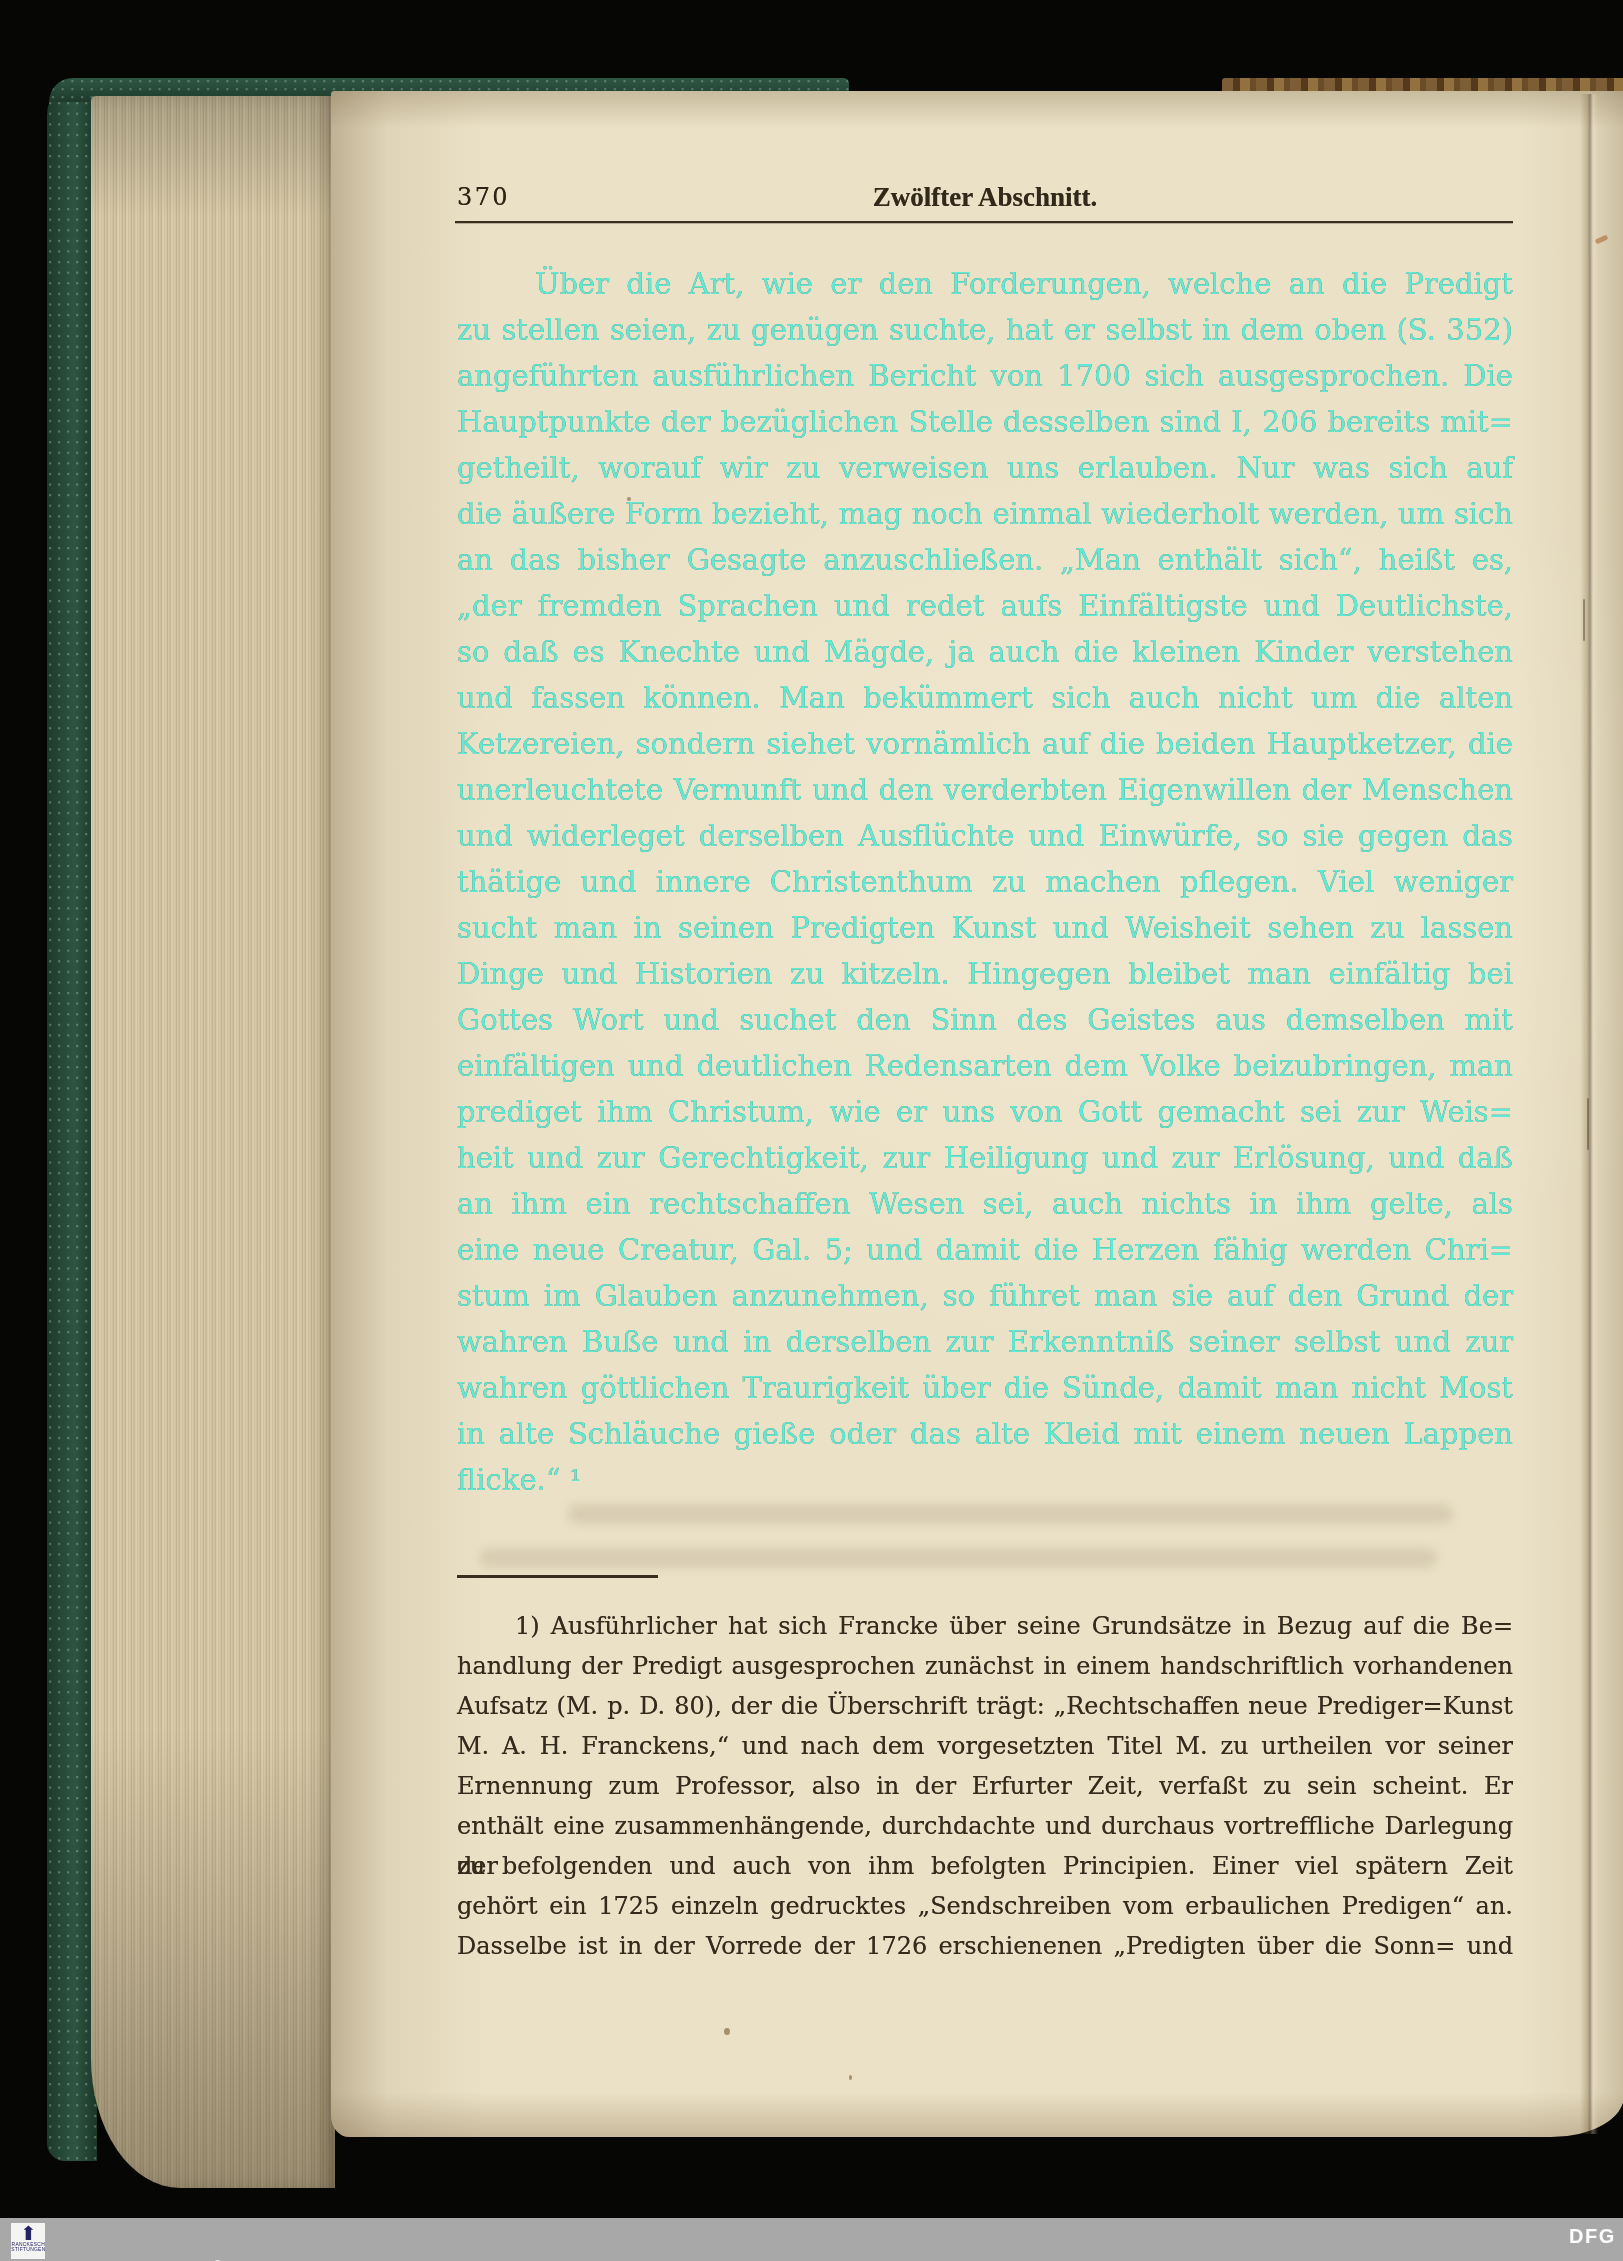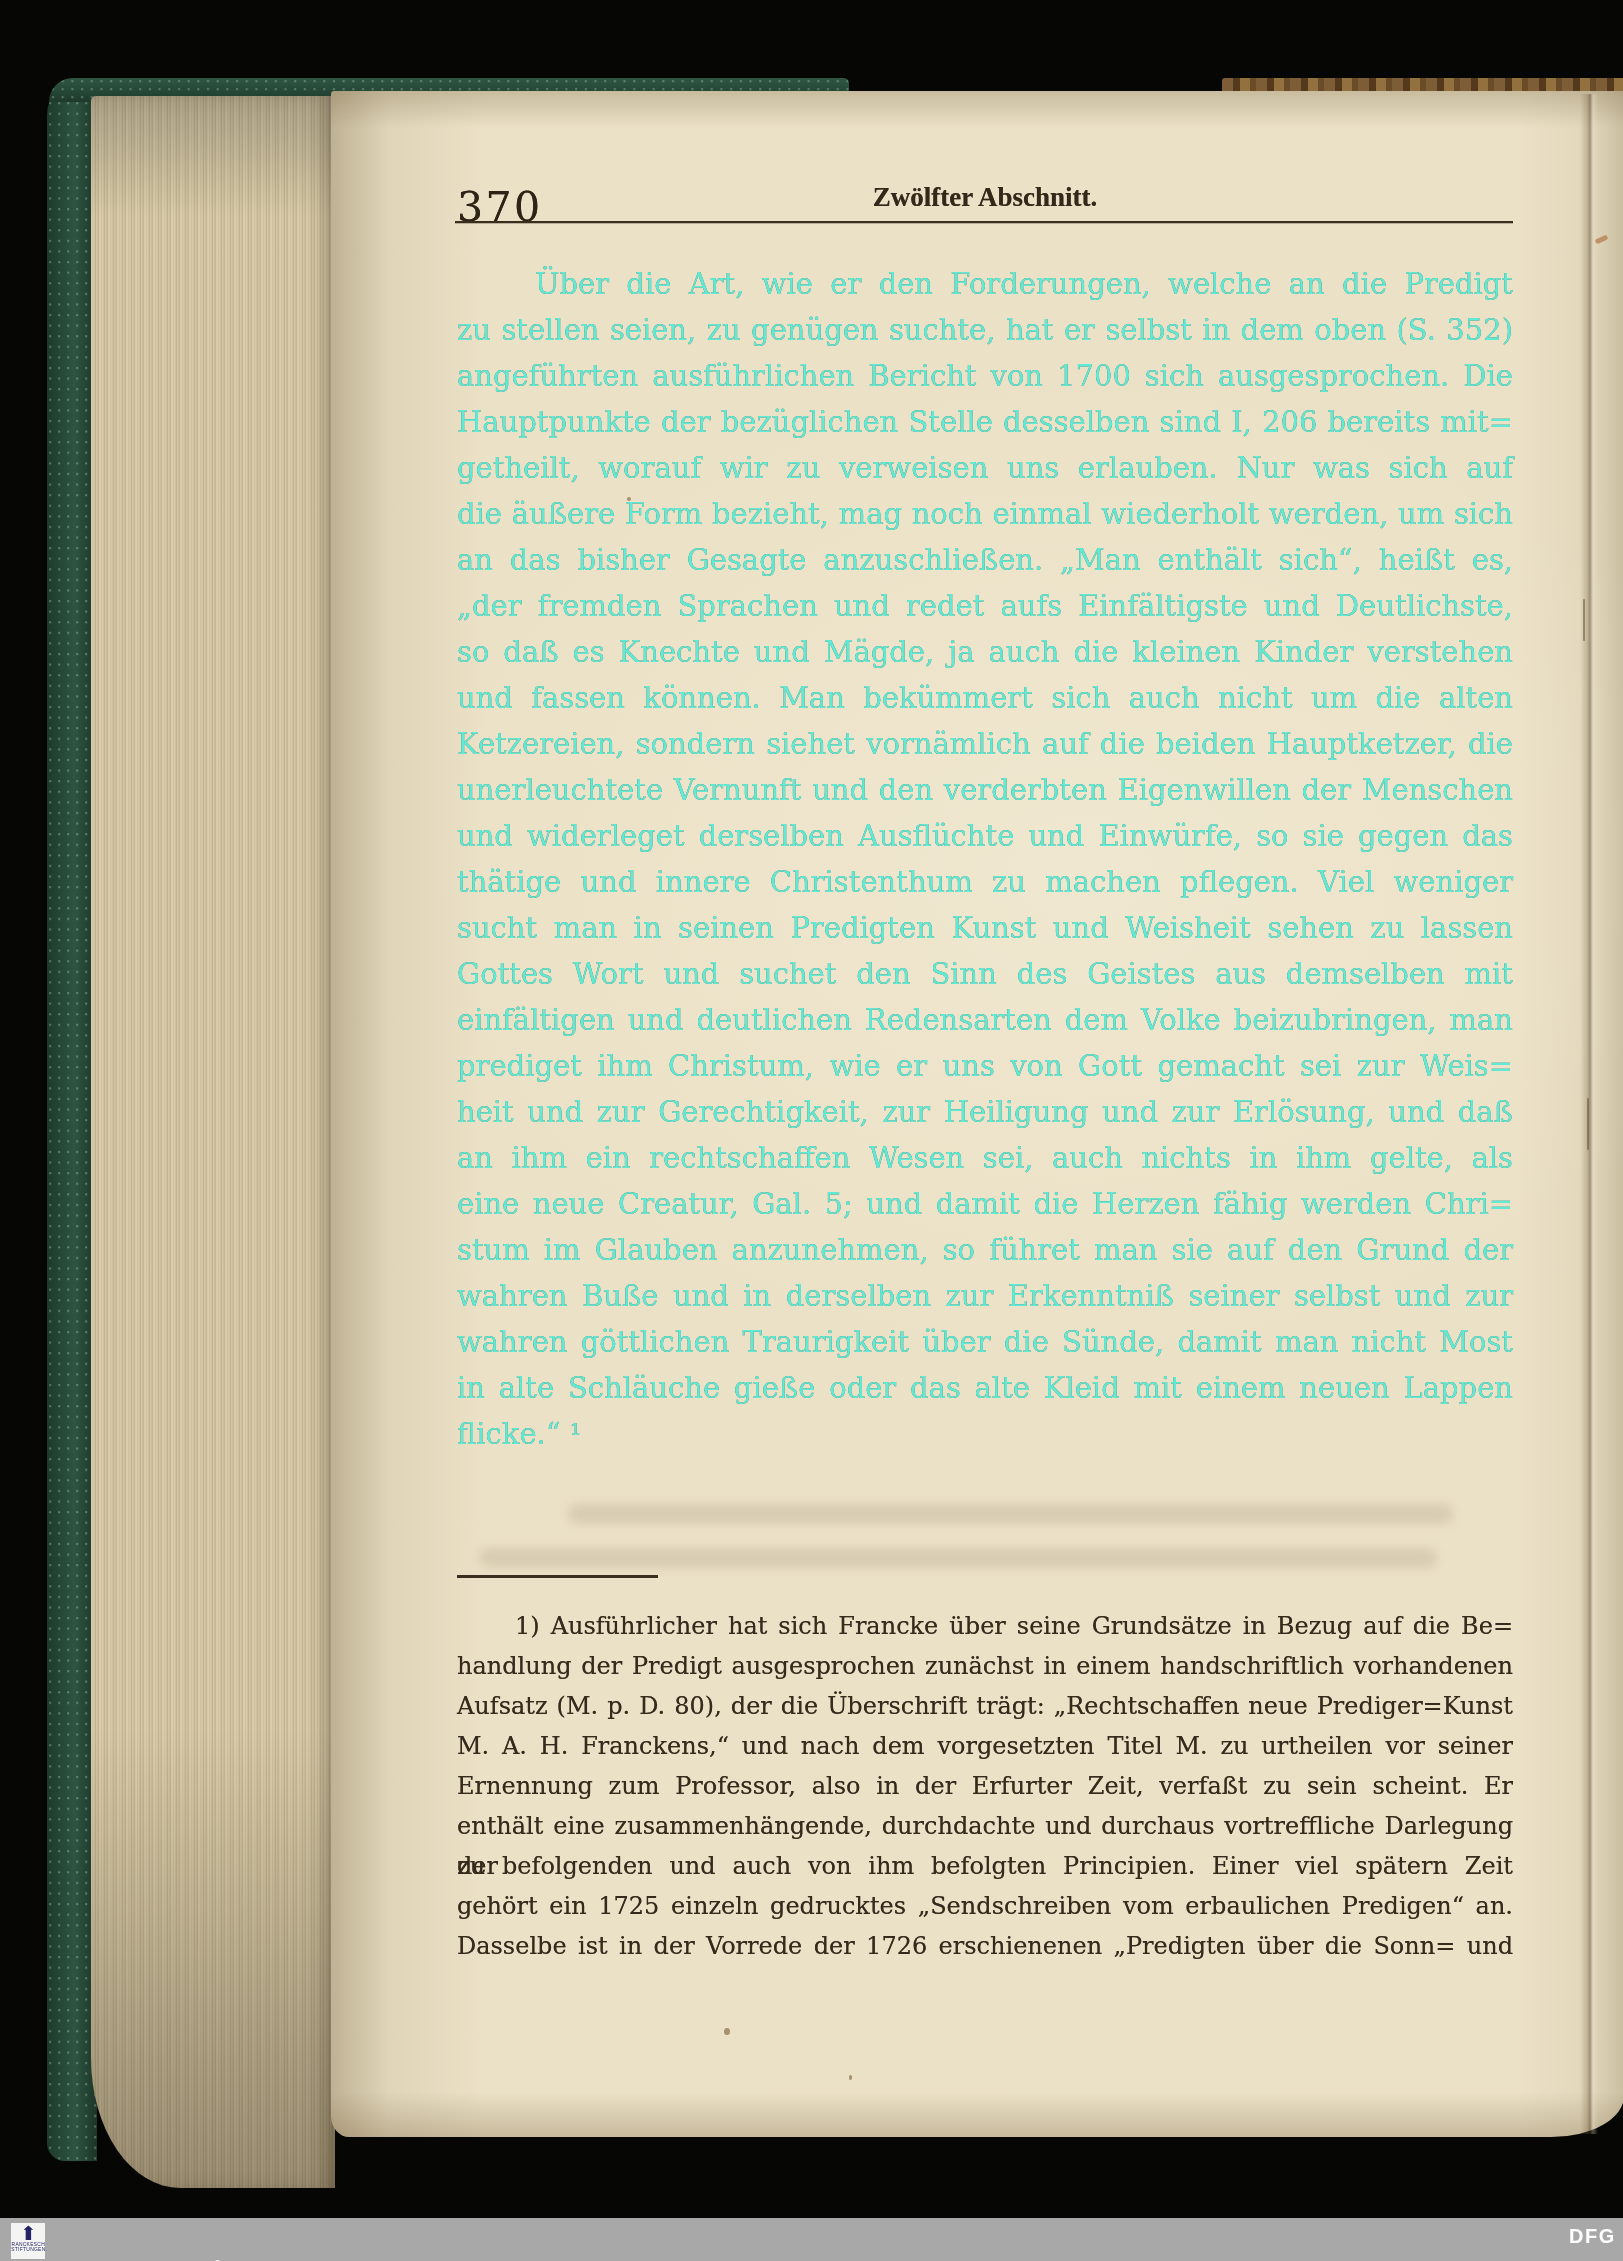--- a/index.html
+++ b/index.html
@@ -39,21 +39,21 @@
     border-radius:3.2px 1.6px 73px 18px / 3.2px 1.6px 41px 21px;}
   .crease-right{position:absolute;left:1580px;top:94px;width:18px;height:2040px;
     background:linear-gradient(90deg,transparent,rgba(120,100,60,0.30) 40%,rgba(60,45,25,0.42) 55%,rgba(235,225,200,0.35) 72%,transparent);}
   .fiber{position:absolute;width:2.4px;background:rgba(70,56,32,0.45);border-radius:1.6px;}
   .speck{position:absolute;border-radius:50%;background:rgba(110,80,40,0.55);}
   .mark-red{position:absolute;left:1595px;top:237px;width:13px;height:4.9px;background:rgba(170,95,40,0.55);
     transform:rotate(-25deg);border-radius:2.4px;}
   .smudge{position:absolute;height:19.5px;background:rgba(95,78,50,0.13);filter:blur(4.9px);border-radius:9.7px;}
 
   
-  .pagenum{position:absolute;left:457px;top:183px;font-size:41px;letter-spacing:2.4px;color:#2e2416;
+  .pagenum{position:absolute;left:457px;top:183px;font-size:24px;letter-spacing:2.4px;color:#2e2416;
     text-shadow:0 0 0.5px rgba(46,36,22,0.8);}
   .running-head{position:absolute;left:457px;top:182px;width:1056px;text-align:center;
     font-size:27px;font-weight:bold;color:#33291b;text-shadow:0 0 0.4px rgba(51,41,27,0.7);font-family:Liberation Serif, serif;}
   .head-rule{position:absolute;left:455px;top:221px;width:1058px;height:2.4px;background:#3a2e1f;
     box-shadow:0 0.8px 0 rgba(58,46,31,0.35);}
   .body-block{position:absolute;left:457px;top:261px;width:1056px;}
   .bl{font-size:29px;line-height:46px;height:46px;white-space:normal;
       text-align:justify;text-align-last:justify;color:#5eead4;
       text-shadow:0 0 0.6px rgba(50,40,26,0.75);}
   .bl.first{padding-left:78px;}
@@ -110,20 +110,21 @@
     <div class="bl">die äußere Form bezieht, mag noch einmal wiederholt werden, um sich</div>
     <div class="bl">an das bisher Gesagte anzuschließen.  „Man enthält sich“, heißt es,</div>
     <div class="bl">„der fremden Sprachen und redet aufs Einfältigste und Deutlichste,</div>
     <div class="bl">so daß es Knechte und Mägde, ja auch die kleinen Kinder verstehen</div>
     <div class="bl">und fassen können.  Man bekümmert sich auch nicht um die alten</div>
     <div class="bl">Ketzereien, sondern siehet vornämlich auf die beiden Hauptketzer, die</div>
     <div class="bl">unerleuchtete Vernunft und den verderbten Eigenwillen der Menschen</div>
     <div class="bl">und widerleget derselben Ausflüchte und Einwürfe, so sie gegen das</div>
     <div class="bl">thätige und innere Christenthum zu machen pflegen.  Viel weniger</div>
     <div class="bl">sucht man in seinen Predigten Kunst und Weisheit sehen zu lassen</div>
+    <div class="bl">Dinge und Historien zu kitzeln.  Hingegen bleibet man einfältig bei</div>
     <div class="bl">Gottes Wort und suchet den Sinn des Geistes  aus demselben mit</div>
     <div class="bl">einfältigen und deutlichen Redensarten dem Volke beizubringen, man</div>
     <div class="bl">prediget ihm Christum, wie er uns von Gott gemacht sei zur Weis=</div>
     <div class="bl">heit und zur Gerechtigkeit, zur Heiligung und zur Erlösung, und daß</div>
     <div class="bl">an ihm ein rechtschaffen Wesen sei, auch nichts in ihm gelte, als</div>
     <div class="bl">eine neue Creatur, Gal. 5; und damit die Herzen fähig werden Chri=</div>
     <div class="bl">stum im Glauben anzunehmen, so führet man sie auf den Grund der</div>
     <div class="bl">wahren Buße und in derselben zur Erkenntniß seiner selbst und zur</div>
     <div class="bl">wahren göttlichen Traurigkeit über die Sünde, damit man nicht Most</div>
     <div class="bl">in alte Schläuche gieße oder das alte Kleid mit einem  neuen Lappen</div>

